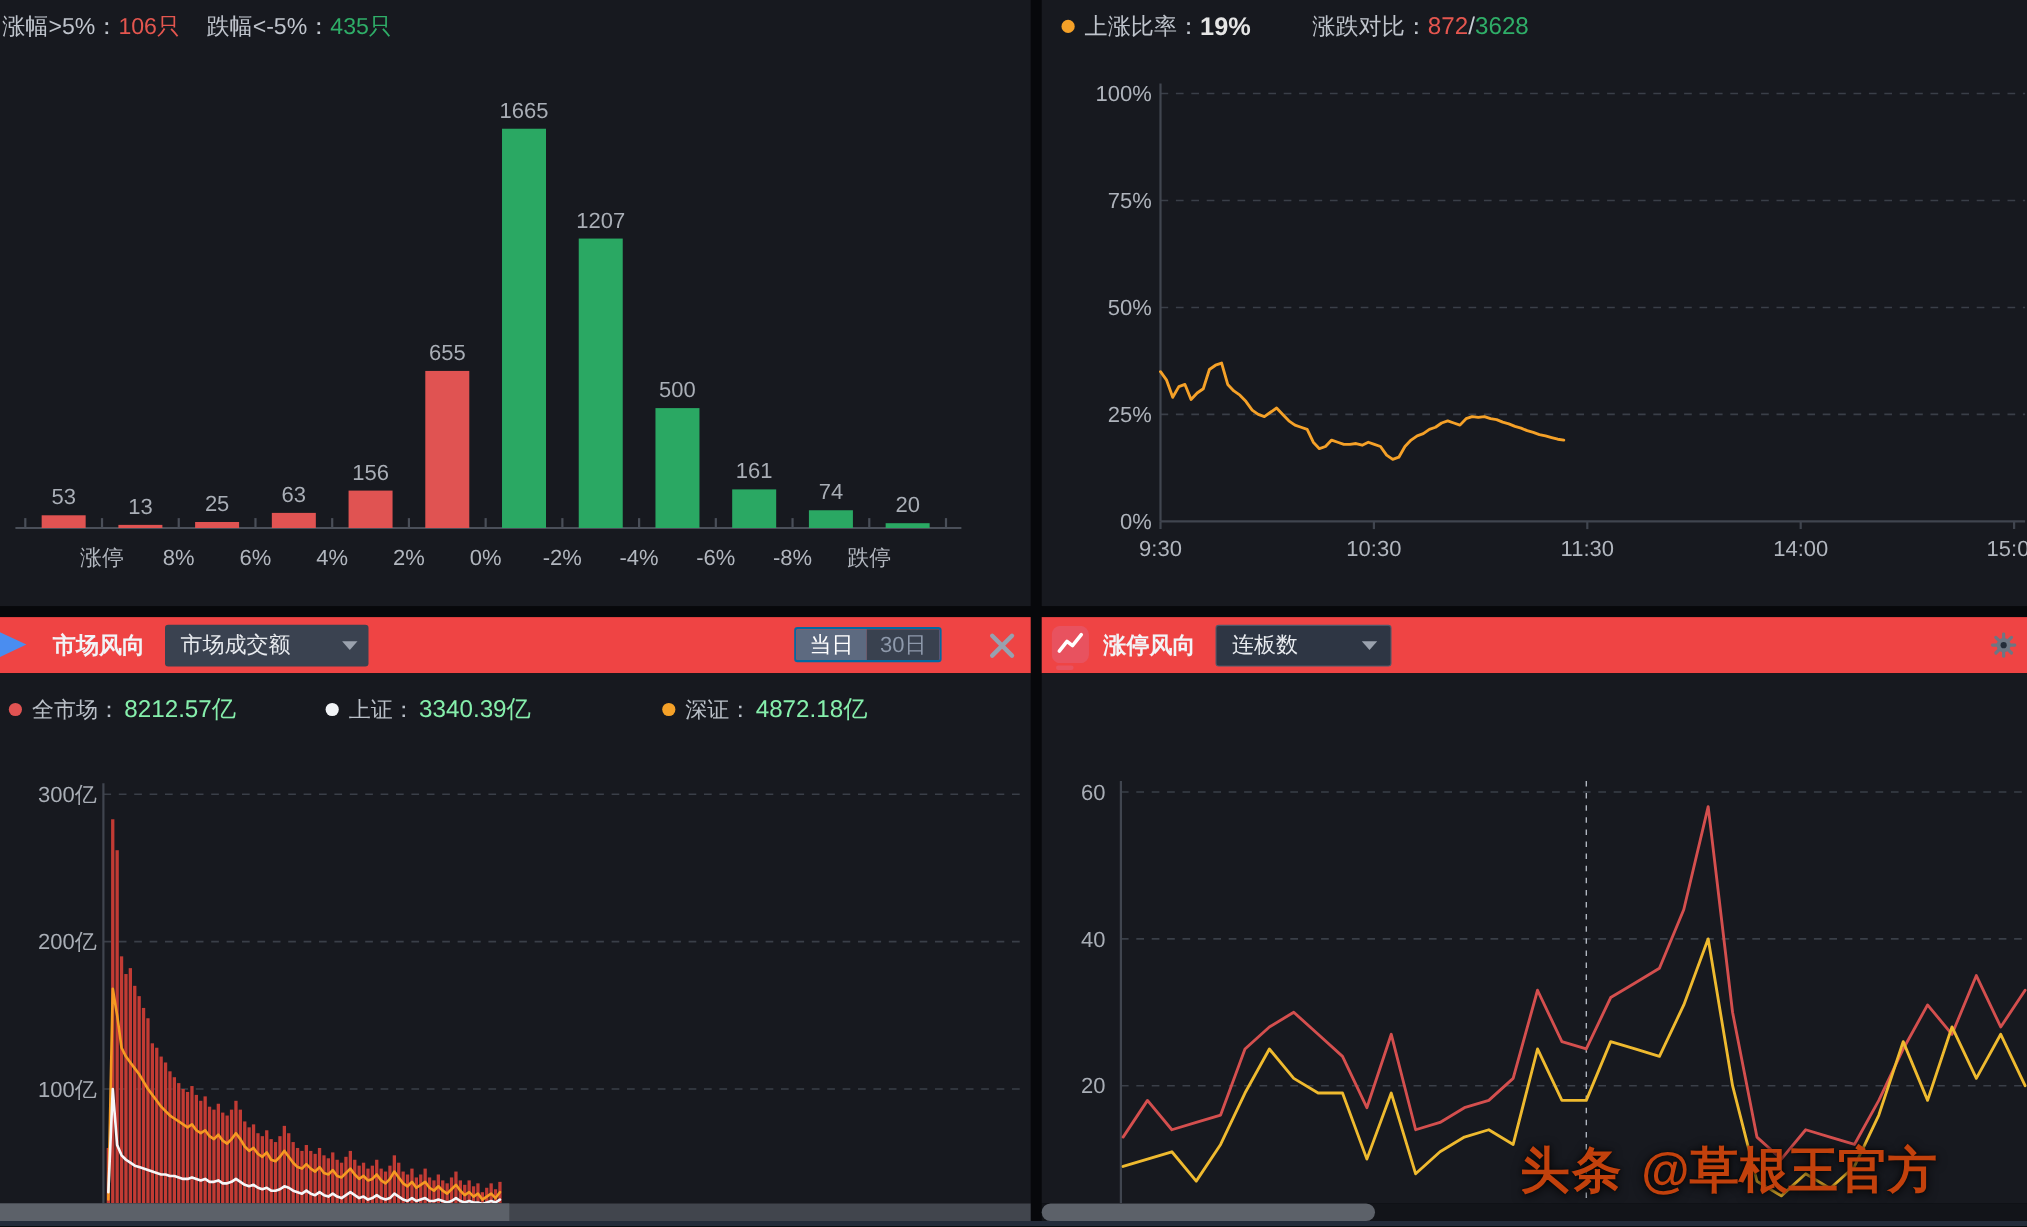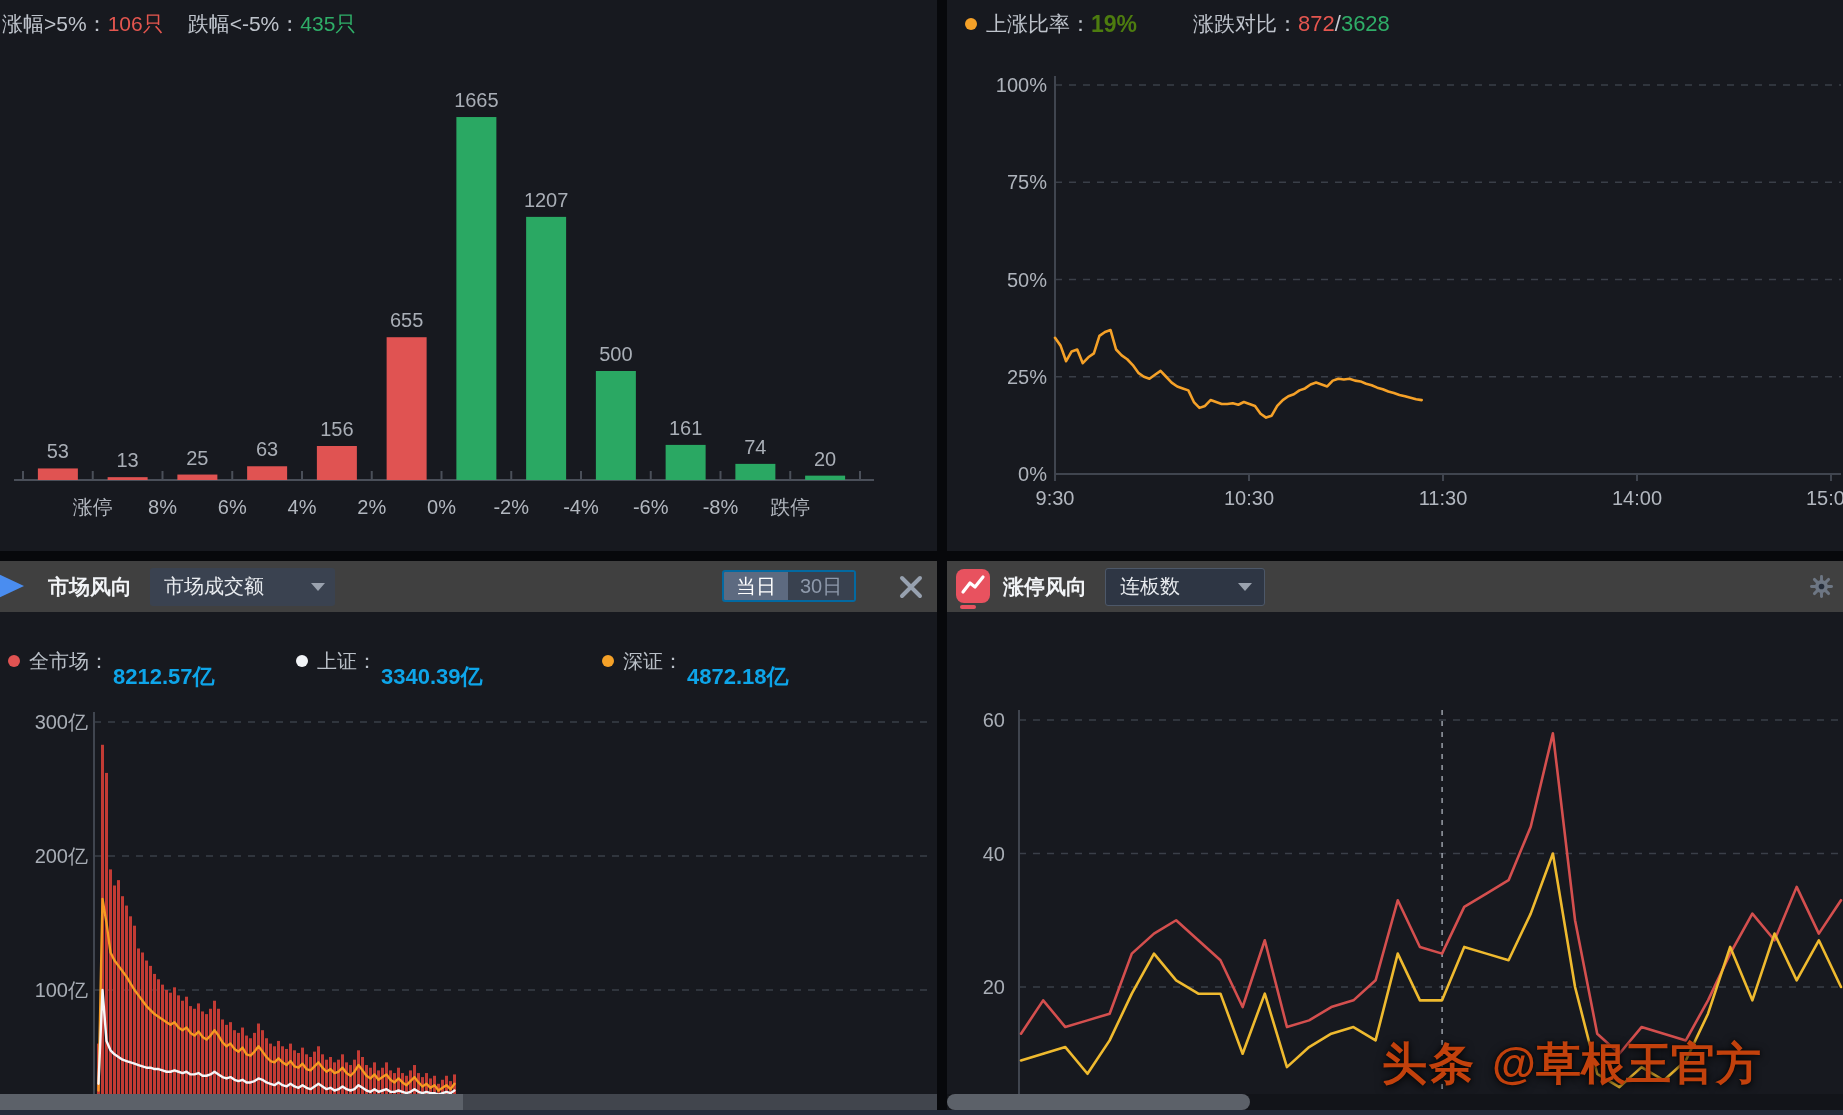--- a/index.html
+++ b/index.html
@@ -9,41 +9,41 @@
   .p-tl{left:0;top:0;width:937px;height:551px;}
   .p-tr{left:947px;top:0;width:896px;height:551px;}
   .p-bl{left:0;top:612px;width:937px;height:482px;}
   .p-br{left:947px;top:612px;width:896px;height:482px;}
   svg.chart{position:absolute;left:0;top:0;overflow:hidden;}
   
   .statline{position:absolute;display:flex;align-items:center;font-size:21px;color:#c3c8d0;white-space:nowrap;}
   .statline .lbl{color:#bfc4cc;}
   .statline .red{color:#e4564f;}
   .statline .green{color:#2fae68;}
-  .statline .big{color:#4d7c0f;font-weight:bold;font-size:23px;}
+  .statline .big{color:#e5e5e5;font-weight:bold;font-size:23px;}
   .dot{display:inline-block;width:12px;height:12px;border-radius:50%;margin-right:9px;flex:0 0 auto;}
   .gap24{width:24px;}.gap56{width:56px;}
   
-  .hdr{position:absolute;top:561px;height:51px;background:#404040;display:flex;align-items:center;}
+  .hdr{position:absolute;top:561px;height:51px;background:#ef4444;display:flex;align-items:center;}
   .hdr-l{left:0;width:937px;}
   .hdr-r{left:947px;width:896px;}
   .hdr .title{color:#f2f4f7;font-weight:bold;font-size:21px;margin-right:18px;white-space:nowrap;}
   .dd{height:38px;display:flex;align-items:center;border-radius:3px;font-size:20px;color:#e8ebef;cursor:pointer;white-space:nowrap;gap:39px;}
   .dd-l{background:#3a4250;padding:0 10px 0 14px;}
   .dd-r{background:#2e3644;border:1px solid #4d5869;width:160px;padding:0 12px 0 14px;justify-content:space-between;}
   .caret{width:0;height:0;border-left:7px solid transparent;border-right:7px solid transparent;border-top:8px solid #9aa2ae;margin-left:8px;}
   .tabs{position:absolute;left:722px;top:9px;display:flex;border:2px solid #0369a1;border-radius:3px;overflow:hidden;height:32px;}
   .tab{display:flex;align-items:center;justify-content:center;font-size:20px;padding:0 12px;cursor:pointer;}
   .tab.on{background:#5d6a80;color:#ffffff;}
   .tab.off{background:#39414f;color:#8e99ab;}
   .iconbtn{position:absolute;top:12px;cursor:pointer;}
   
   .legend{position:absolute;top:630px;height:30px;}
   .leg-item{position:absolute;display:flex;align-items:center;white-space:nowrap;font-size:20px;color:#bac0c8;justify-content:flex-end;}
-  .leg-item .val{color:#0ea5e9;font-weight:bold;font-size:22px;margin-left:4px;margin-top:32px;}
+  .leg-item .val{color:#86efac;font-weight:normal;font-size:22px;margin-left:4px;}
   
   .sb-track{position:absolute;top:1094px;height:16px;}
   .sb-thumb{position:absolute;top:1094px;height:16px;background:#5c6169;cursor:pointer;}
   .bottom-strip{position:absolute;left:0;top:1110px;width:1843px;height:5px;background:#242c3a;}
   .watermark{position:absolute;left:1382px;top:1034px;color:#c2410c;font-size:45px;white-space:nowrap;
     text-shadow:0 2px 10px rgba(0,0,0,0.9),0 0 3px rgba(0,0,0,0.7);}
   .watermark .brand{font-weight:900;margin-right:16px;letter-spacing:2px;}
   .watermark .handle{font-weight:700;}
   .mkt-icon{position:absolute;left:-8px;top:8px;}
   .lu-icon{position:absolute;left:9px;top:8px;}

